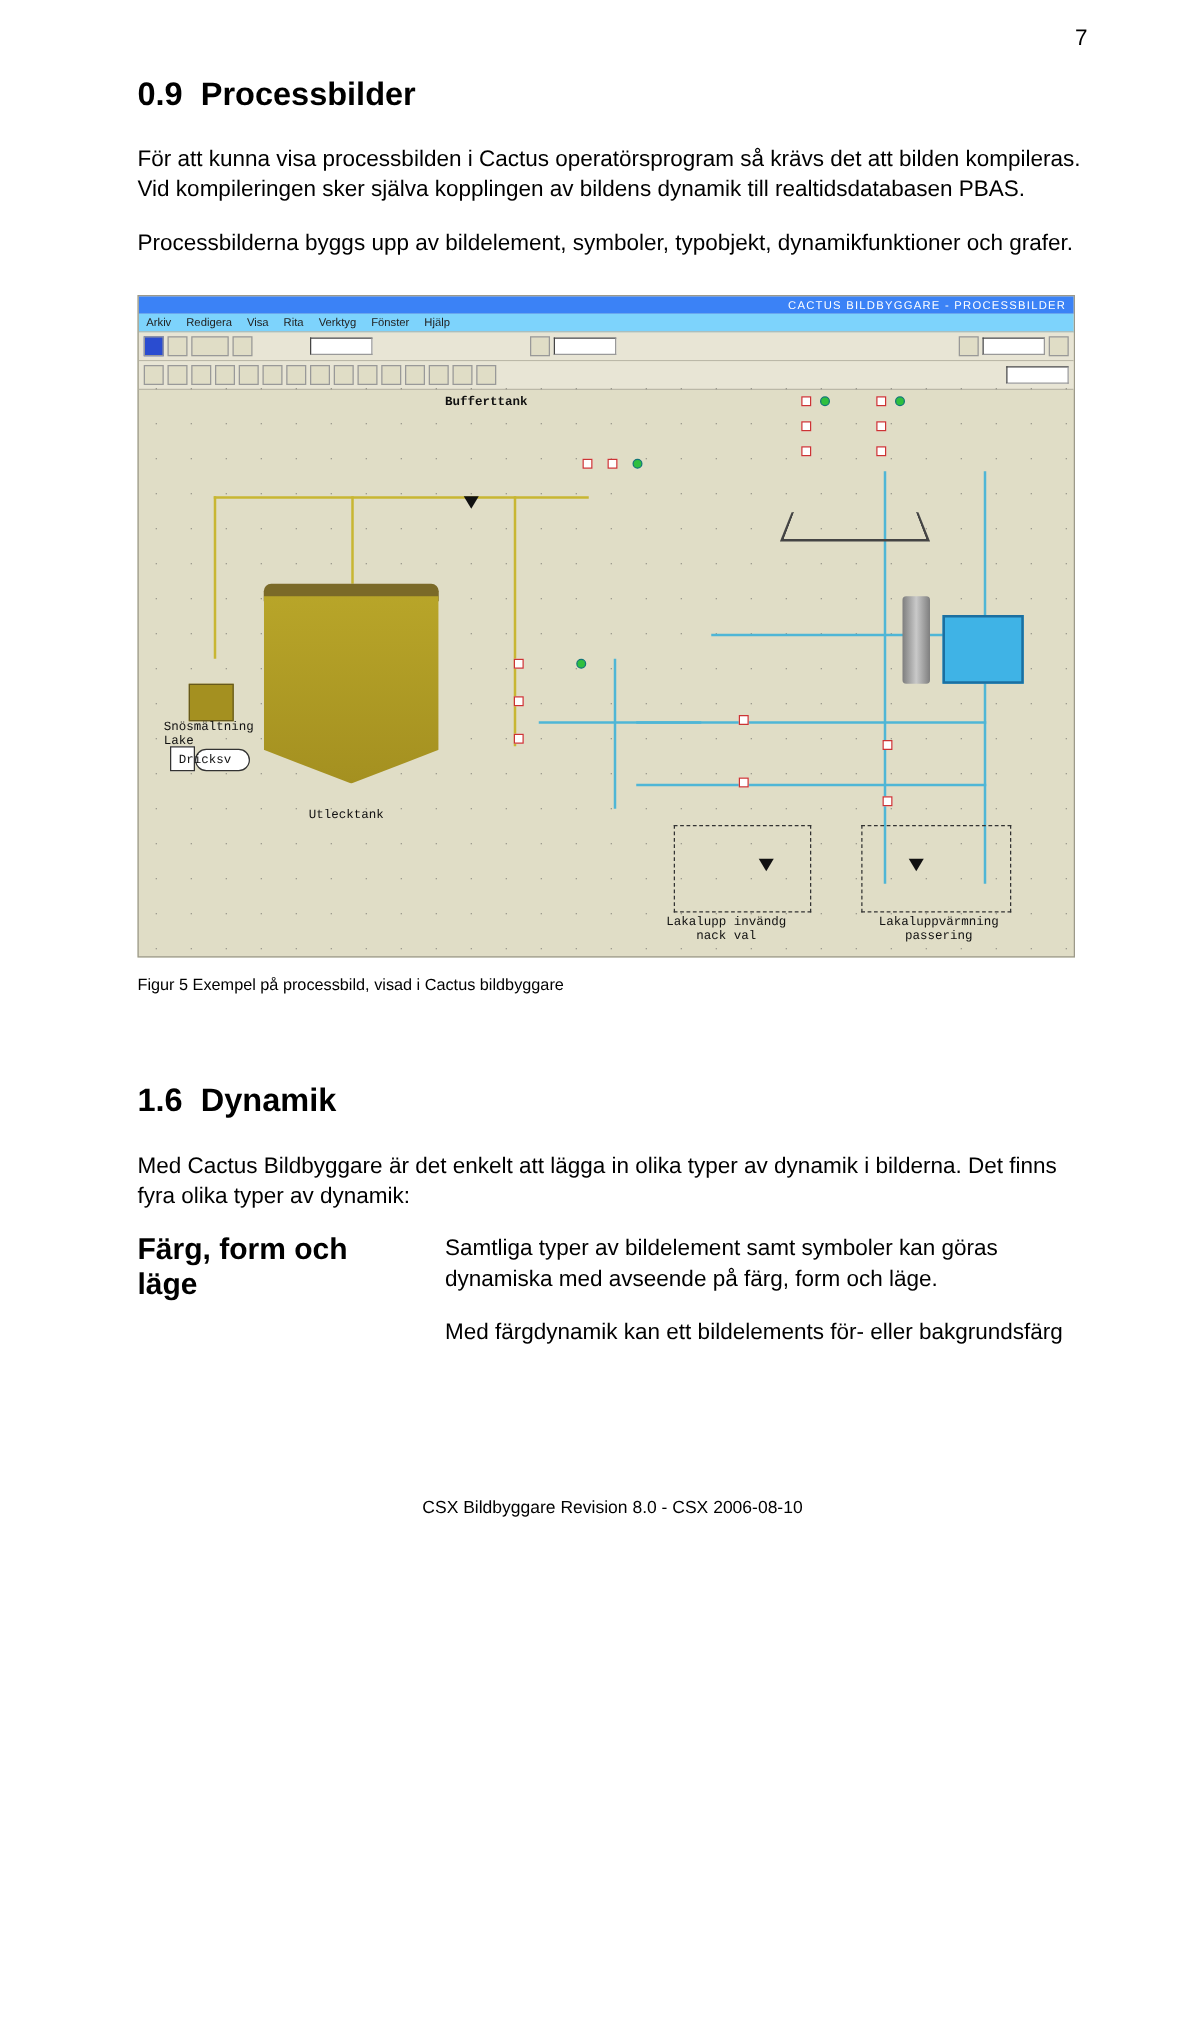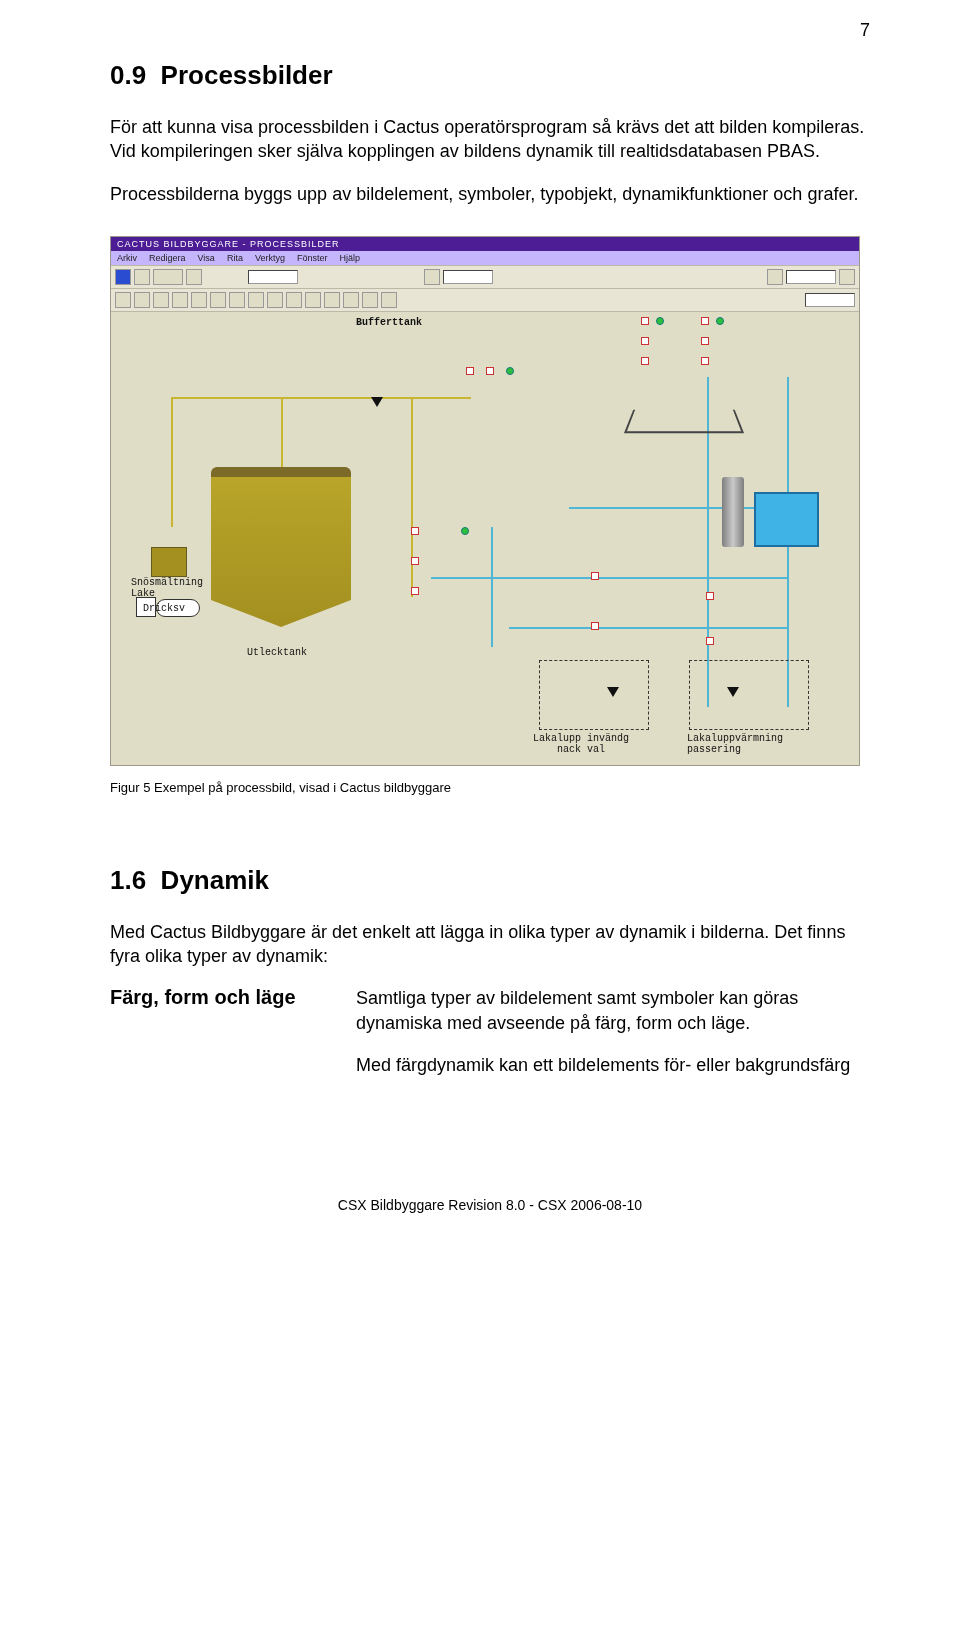--- a/index.html
+++ b/index.html
@@ -37,29 +37,29 @@
   }
   .screenshot {
     width: 750px;
     height: 530px;
     background: #e0ddc6;
     border: 1px solid #9c998a;
     position: relative;
     overflow: hidden;
   }
   .titlebar {
-    background: #4c1d95;
+    background: #3b82f6;
     color: #fff;
     font-size: 9px;
     padding: 2px 6px;
-    text-align: left;
+    text-align: right;
     letter-spacing: 1px;
   }
   .menubar {
-    background: #c4b5fd;
+    background: #7dd3fc;
     border-bottom: 1px solid #bbb8a8;
     padding: 2px 6px;
     font-size: 9px;
     color: #222;
     display: flex;
     gap: 12px;
   }
   .toolbar {
     background: #e8e5d5;
     border-bottom: 1px solid #bbb8a8;
@@ -135,21 +135,21 @@
     font-size: 13px;
     margin-top: 14px;
   }
   .dyn-row {
     display:flex;
     gap: 36px;
     margin-top: 18px;
   }
   .dyn-label {
     font-weight: bold;
-    font-size: 20px;
+    font-size: 24px;
     width: 210px;
     flex: 0 0 210px;
   }
   .dyn-desc {
     font-size: 18px;
     line-height:1.35;
   }
   .footer {
     text-align:center;
     font-size:14px;
@@ -266,21 +266,21 @@
         <div class="arrow" style="right:240px;top:390px"></div>
         <div class="arrow" style="right:120px;top:390px"></div>
 
         <div class="label" style="left:245px;top:20px;font-weight:bold">Bufferttank</div>
         <div class="label" style="left:136px;top:350px">Utlecktank</div>
         <div class="label" style="left:20px;top:280px;white-space:pre">Snösmältning
 Lake</div>
         <div class="label" style="left:32px;top:306px">Dricksv</div>
         <div class="label" style="right:230px;bottom:10px;white-space:pre;text-align:center">Lakalupp invändg
 nack val</div>
-        <div class="label" style="right:76px;bottom:10px;white-space:pre;text-align:left">Lakaluppvärmning
+        <div class="label" style="right:60px;bottom:10px;white-space:pre;text-align:center">Lakaluppvärmning
 passering</div>
 
         <div style="position:absolute;right:210px;bottom:35px;width:110px;height:70px;border:1px dashed #333"></div>
         <div style="position:absolute;right:50px;bottom:35px;width:120px;height:70px;border:1px dashed #333"></div>
       </div>
     </div>
     <div class="fig-caption">Figur 5 Exempel på processbild, visad i Cactus bildbyggare</div>
   </div>
 
   <h2 class="section" style="margin-top:70px">

